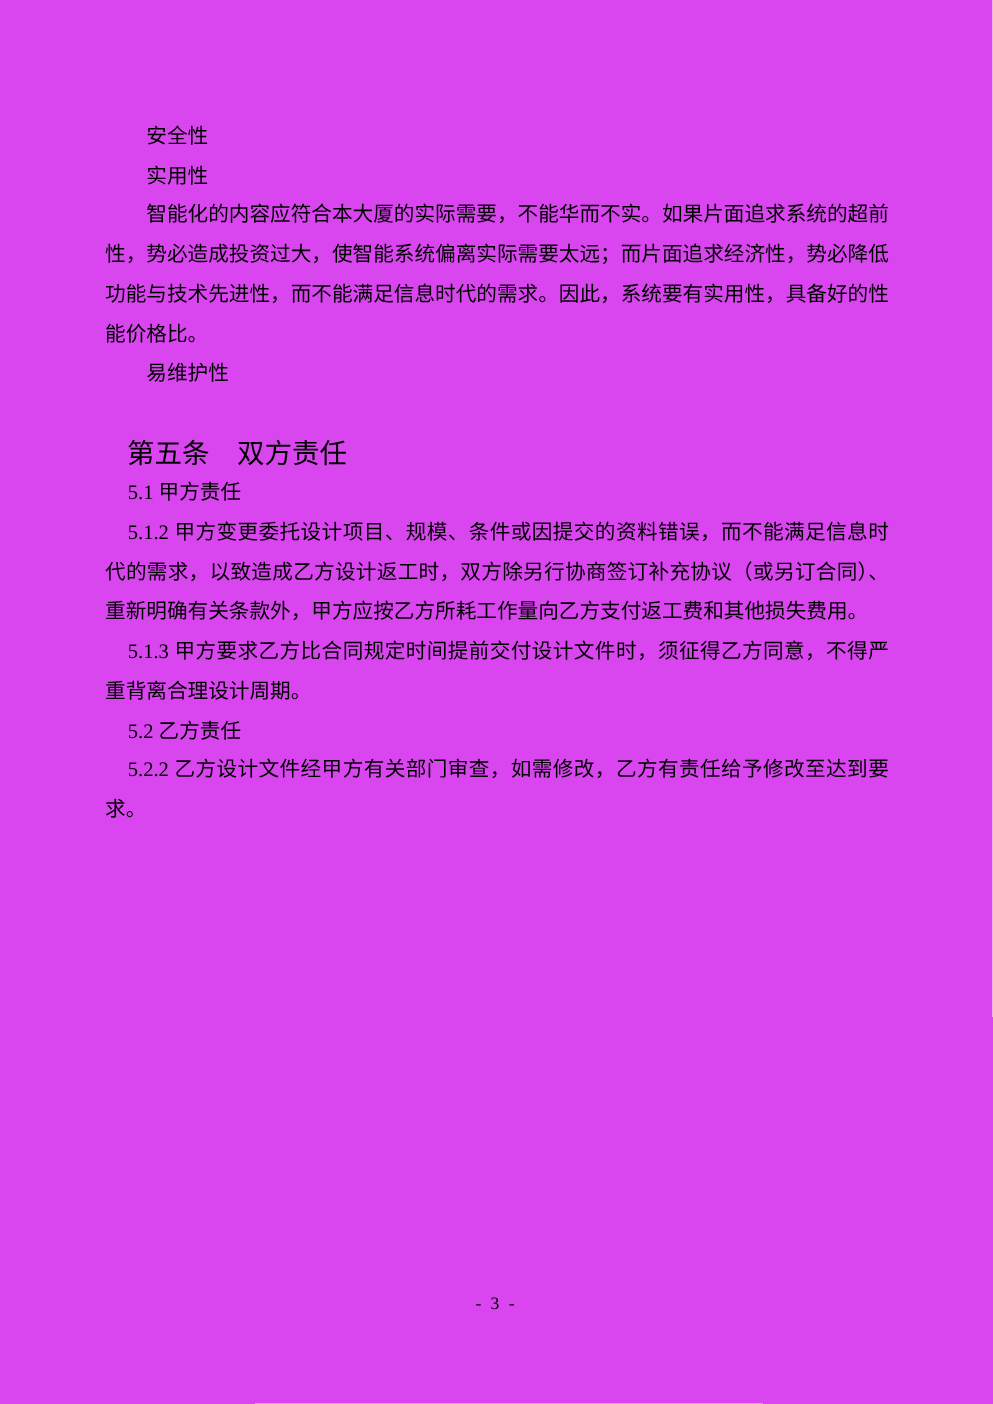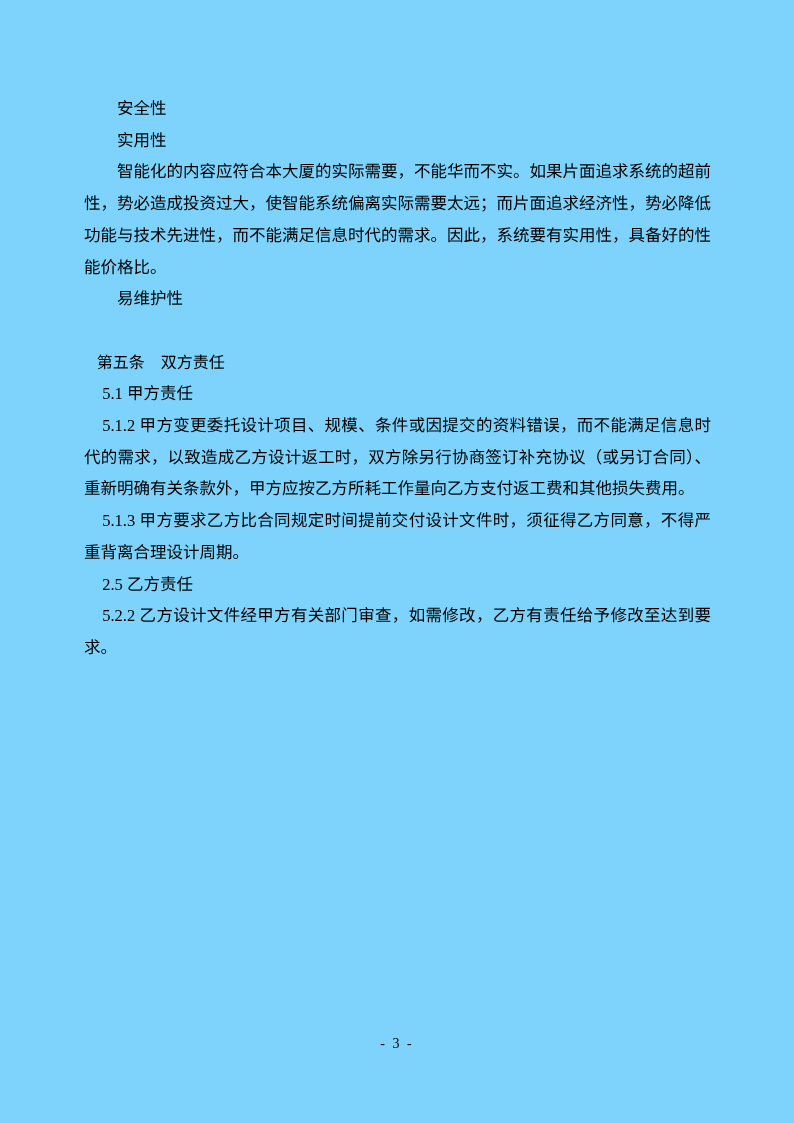--- a/index.html
+++ b/index.html
@@ -4,21 +4,21 @@
 <style>
   html, body {
     margin: 0;
     padding: 0;
     background: #ffffff;
   }
   .page {
     position: relative;
     width: 794px;
     height: 1123px;
-    background: #7dd3fc;
+    background: #d946ef;
     overflow: hidden;
     font-family: "Liberation Serif", "DejaVu Serif", serif;
     color: #000000;
   }
   .content {
     position: absolute;
     left: 84px;
     top: 93px;
     width: 627px;
     font-size: 16.5px;
@@ -29,21 +29,21 @@
     margin: 0;
     padding: 0;
     font-weight: normal;
   }
   .p-indent { text-indent: 2em; }
   .num-item { text-indent: 1.1em; }
   .heading {
     font-weight: bold;
     text-indent: 0.8em;
     margin-top: 31.7px !important;
-    font-size: 16px;
+    font-size: 22px;
   }
   .blank {
     display: inline-block;
     min-width: 46px;
     text-align: center;
     text-indent: 0;
     border-bottom: 1px solid #000;
     line-height: 1.1;
   }
   .footer {
@@ -71,21 +71,21 @@
 
     <h2 class="heading">第五条　双方责任</h2>
 
     <p class="num-item">5.1 甲方责任</p>
 
 
     <p class="num-item">5.1.2 甲方变更委托设计项目、规模、条件或因提交的资料错误，而不能满足信息时代的需求，以致造成乙方设计返工时，双方除另行协商签订补充协议（或另订合同）、重新明确有关条款外，甲方应按乙方所耗工作量向乙方支付返工费和其他损失费用。</p>
 
     <p class="num-item">5.1.3 甲方要求乙方比合同规定时间提前交付设计文件时，须征得乙方同意，不得严重背离合理设计周期。</p>
 
-    <p class="num-item">2.5 乙方责任</p>
+    <p class="num-item">5.2 乙方责任</p>
 
 
     <p class="num-item">5.2.2 乙方设计文件经甲方有关部门审查，如需修改，乙方有责任给予修改至达到要求。</p>
 
   </main>
 
   <footer class="footer">
     <span>- 3 -</span>
   </footer>
 </div>

